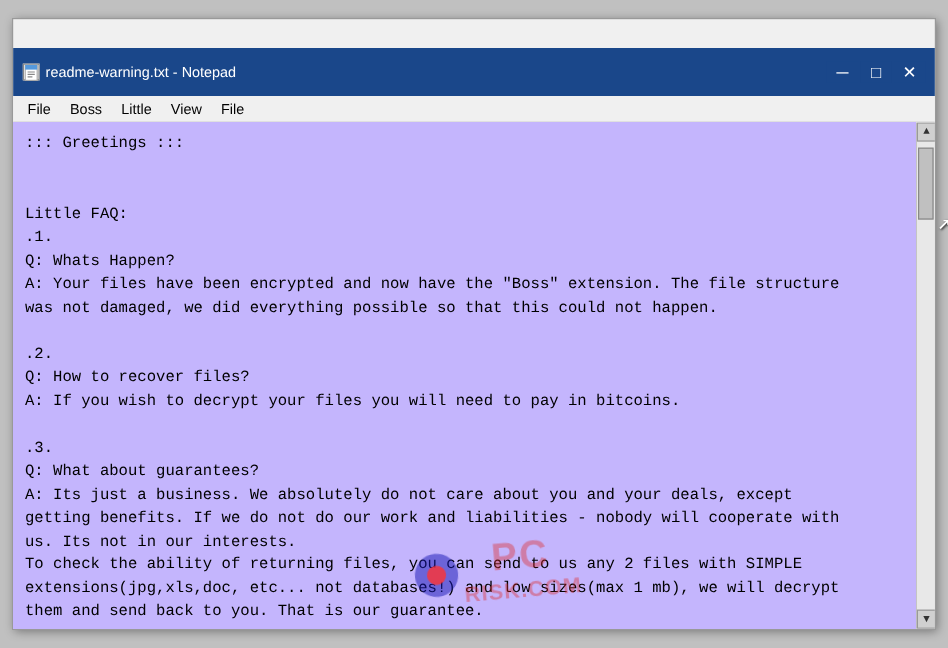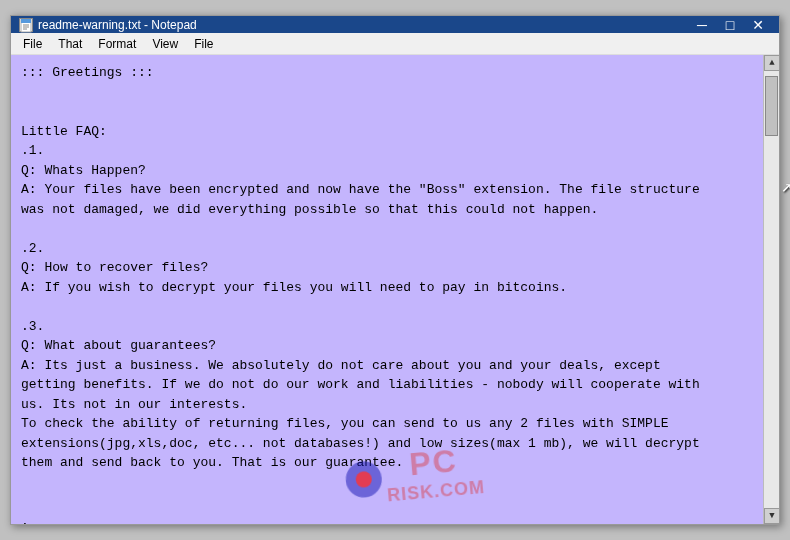--- a/index.html
+++ b/index.html
@@ -19,26 +19,27 @@
       height: 510px;
       background: #f0f0f0;
       border: 1px solid #999;
       box-shadow: 2px 2px 8px rgba(0,0,0,0.4);
       display: flex;
       flex-direction: column;
     }
     .title-bar {
       background: #1a478a;
       color: white;
-      height: 17px;
+      height: 40px;
       display: flex;
       align-items: center;
       padding: 0 8px;
       flex-shrink: 0;
       user-select: none;
+      margin-top: 24px;
     }
     .title-bar-text {
       flex: 1;
       font-size: 12px;
       font-family: 'Segoe UI', Arial, sans-serif;
     }
     .title-bar-buttons {
       display: flex;
       gap: 2px;
     }
@@ -199,22 +200,22 @@
       <span class="title-bar-text">readme-warning.txt - Notepad</span>
       <div class="title-bar-buttons">
         <button class="title-btn">─</button>
         <button class="title-btn">□</button>
         <button class="title-btn close">✕</button>
       </div>
     </div>
 
     <div class="menu-bar">
       <span class="menu-item">File</span>
-      <span class="menu-item">That</span>
-      <span class="menu-item">Format</span>
+      <span class="menu-item">Boss</span>
+      <span class="menu-item">Little</span>
       <span class="menu-item">View</span>
       <span class="menu-item">File</span>
     </div>
 
     <div class="content-area">
       <div class="text-wrapper">
         <textarea class="text-area" spellcheck="false" readonly="" style="">::: Greetings :::
 
 
 Little FAQ:

